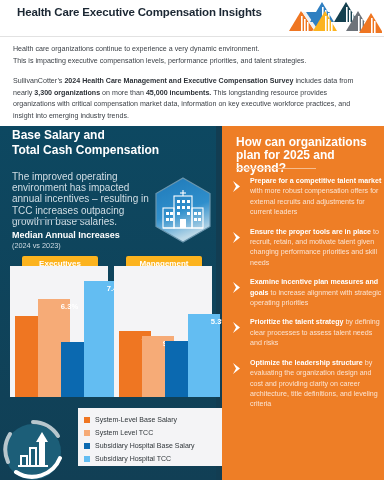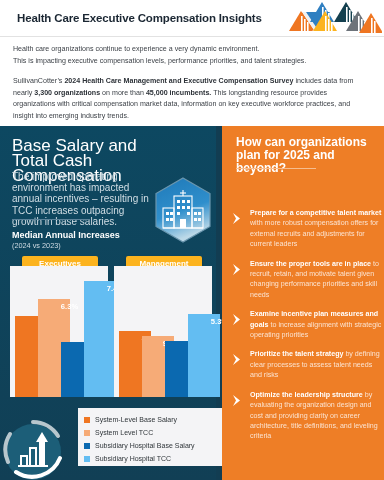--- a/index.html
+++ b/index.html
@@ -10,21 +10,21 @@
     overflow: hidden;
   }
   .page { position: relative; width: 384px; height: 480px; background: #ffffff; }
 
   
   .header {
     position: absolute; left: 0; top: 0; width: 384px; height: 36px;
     background: #ffffff;
   }
   .header-title {
-    position: absolute; left: 17px; top: 12px;
+    position: absolute; left: 17px; top: 6px;
     font-size: 11.5px; font-weight: bold; color: #1b2733;
     letter-spacing: -0.15px;
   }
   .logo-mark {
     position: absolute; right: 2px; top: 0px; width: 94px; height: 36px;
   }
   .header-rule {
     position: absolute; left: 0; top: 36px; width: 384px; height: 1px;
     background: #e2e2e2;
   }
@@ -48,22 +48,22 @@
     position: absolute; left: 216px; top: 126px; width: 6px; height: 354px;
     background: #123d52;
   }
   .right-panel {
     position: absolute; left: 222px; top: 126px; width: 162px; height: 354px;
     background: #ee7e26;
   }
 
   
   .lp-title {
-    position: absolute; left: 12px; top: 12px; width: 180px;
-    color: #ffffff; font-size: 17px; font-weight: normal; line-height: 15px;
+    position: absolute; left: 12px; top: 2px; width: 180px;
+    color: #ffffff; font-size: 12px; font-weight: bold; line-height: 15px;
   }
   .lp-body {
     position: absolute; left: 12px; top: 45px; width: 140px;
     color: #d2dee5; font-size: 10px; line-height: 11.2px;
   }
   .lp-rule {
     position: absolute; left: 12px; top: 93px; width: 78px; height: 1px;
     background: #5c8299;
   }
   .lp-sub {
@@ -112,21 +112,21 @@
 
   
   .rp-title {
     position: absolute; left: 14px; top: 10px; width: 140px;
     color: #ffffff; font-size: 12px; font-weight: bold; line-height: 13px;
   }
   .rp-rule {
     position: absolute; left: 14px; top: 42px; width: 80px; height: 1px;
     background: #f6bd8f;
   }
-  .rp-list { position: absolute; left: 10px; top: 50px; width: 150px; margin-top: 32px; }
+  .rp-list { position: absolute; left: 10px; top: 50px; width: 150px; }
   .rp-item { position: relative; display: flex; margin-bottom: 9px; }
   .chev { flex: 0 0 auto; width: 18px; padding-top: 2px; }
   .rp-text {
     font-size: 7.1px; line-height: 10.4px; color: #fbe3d1;
   }
   .rp-text b { color: #ffffff; font-weight: bold; }
 </style>
 </head>
 <body>
 

